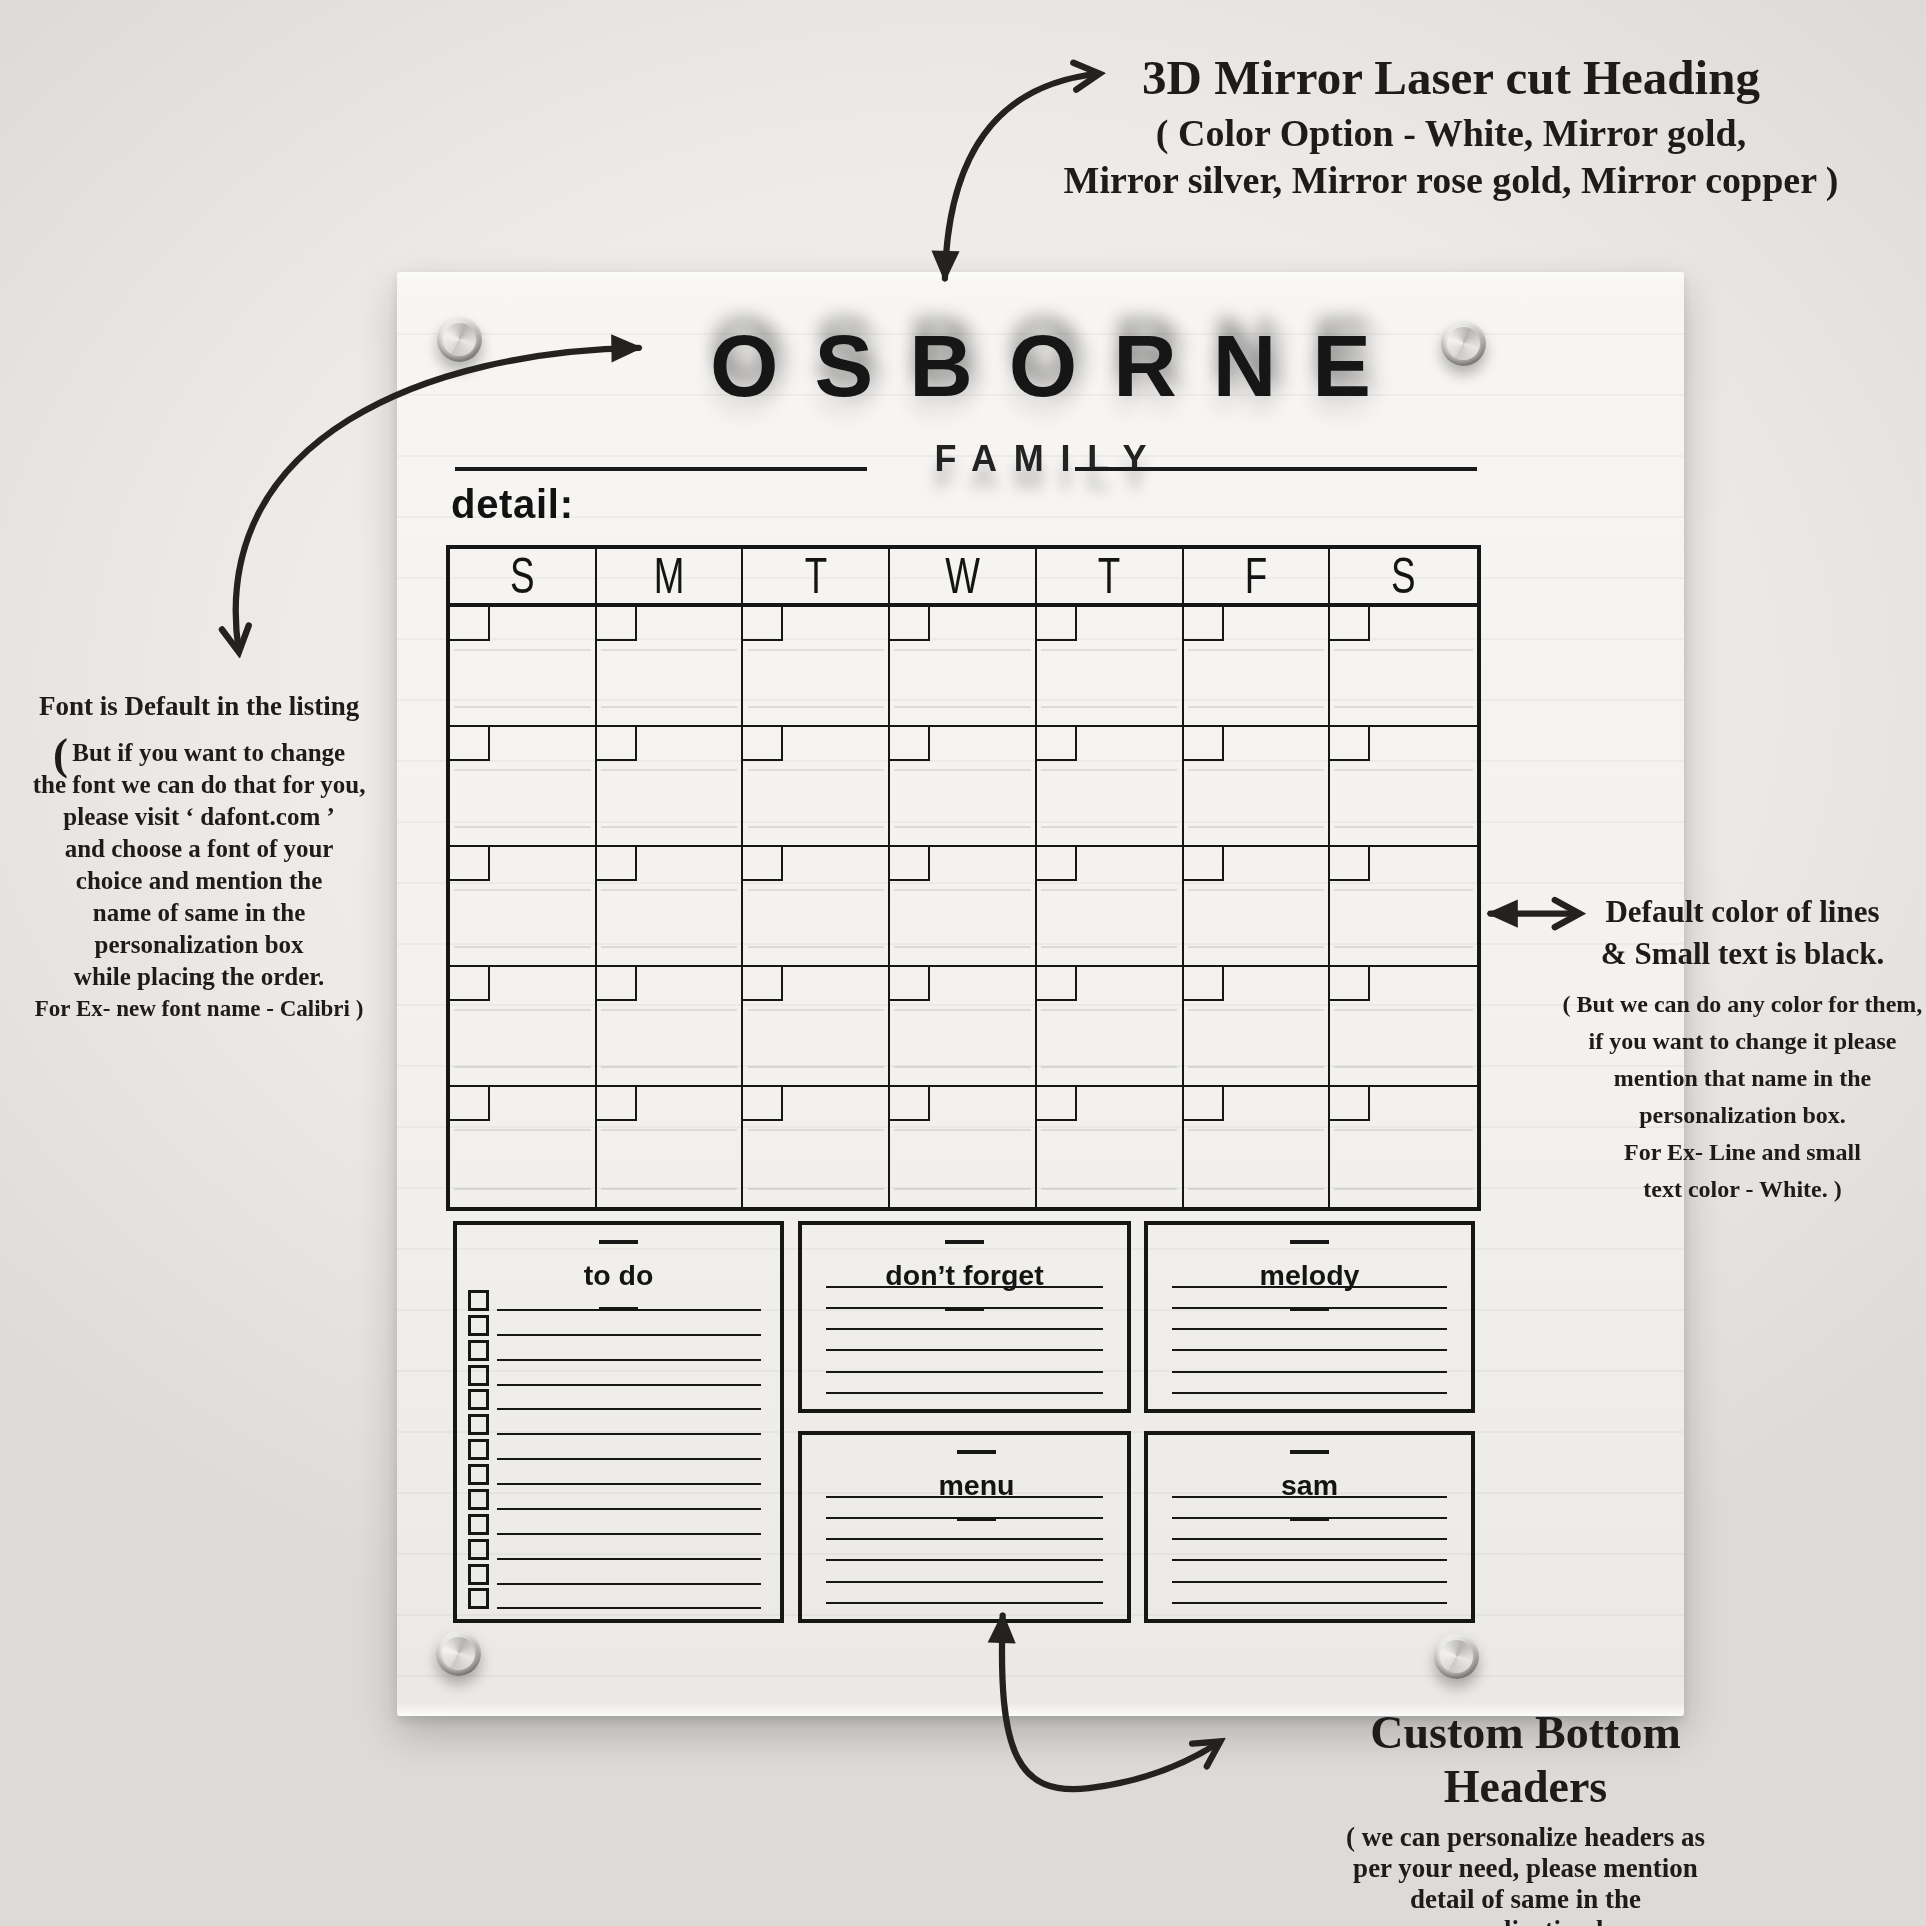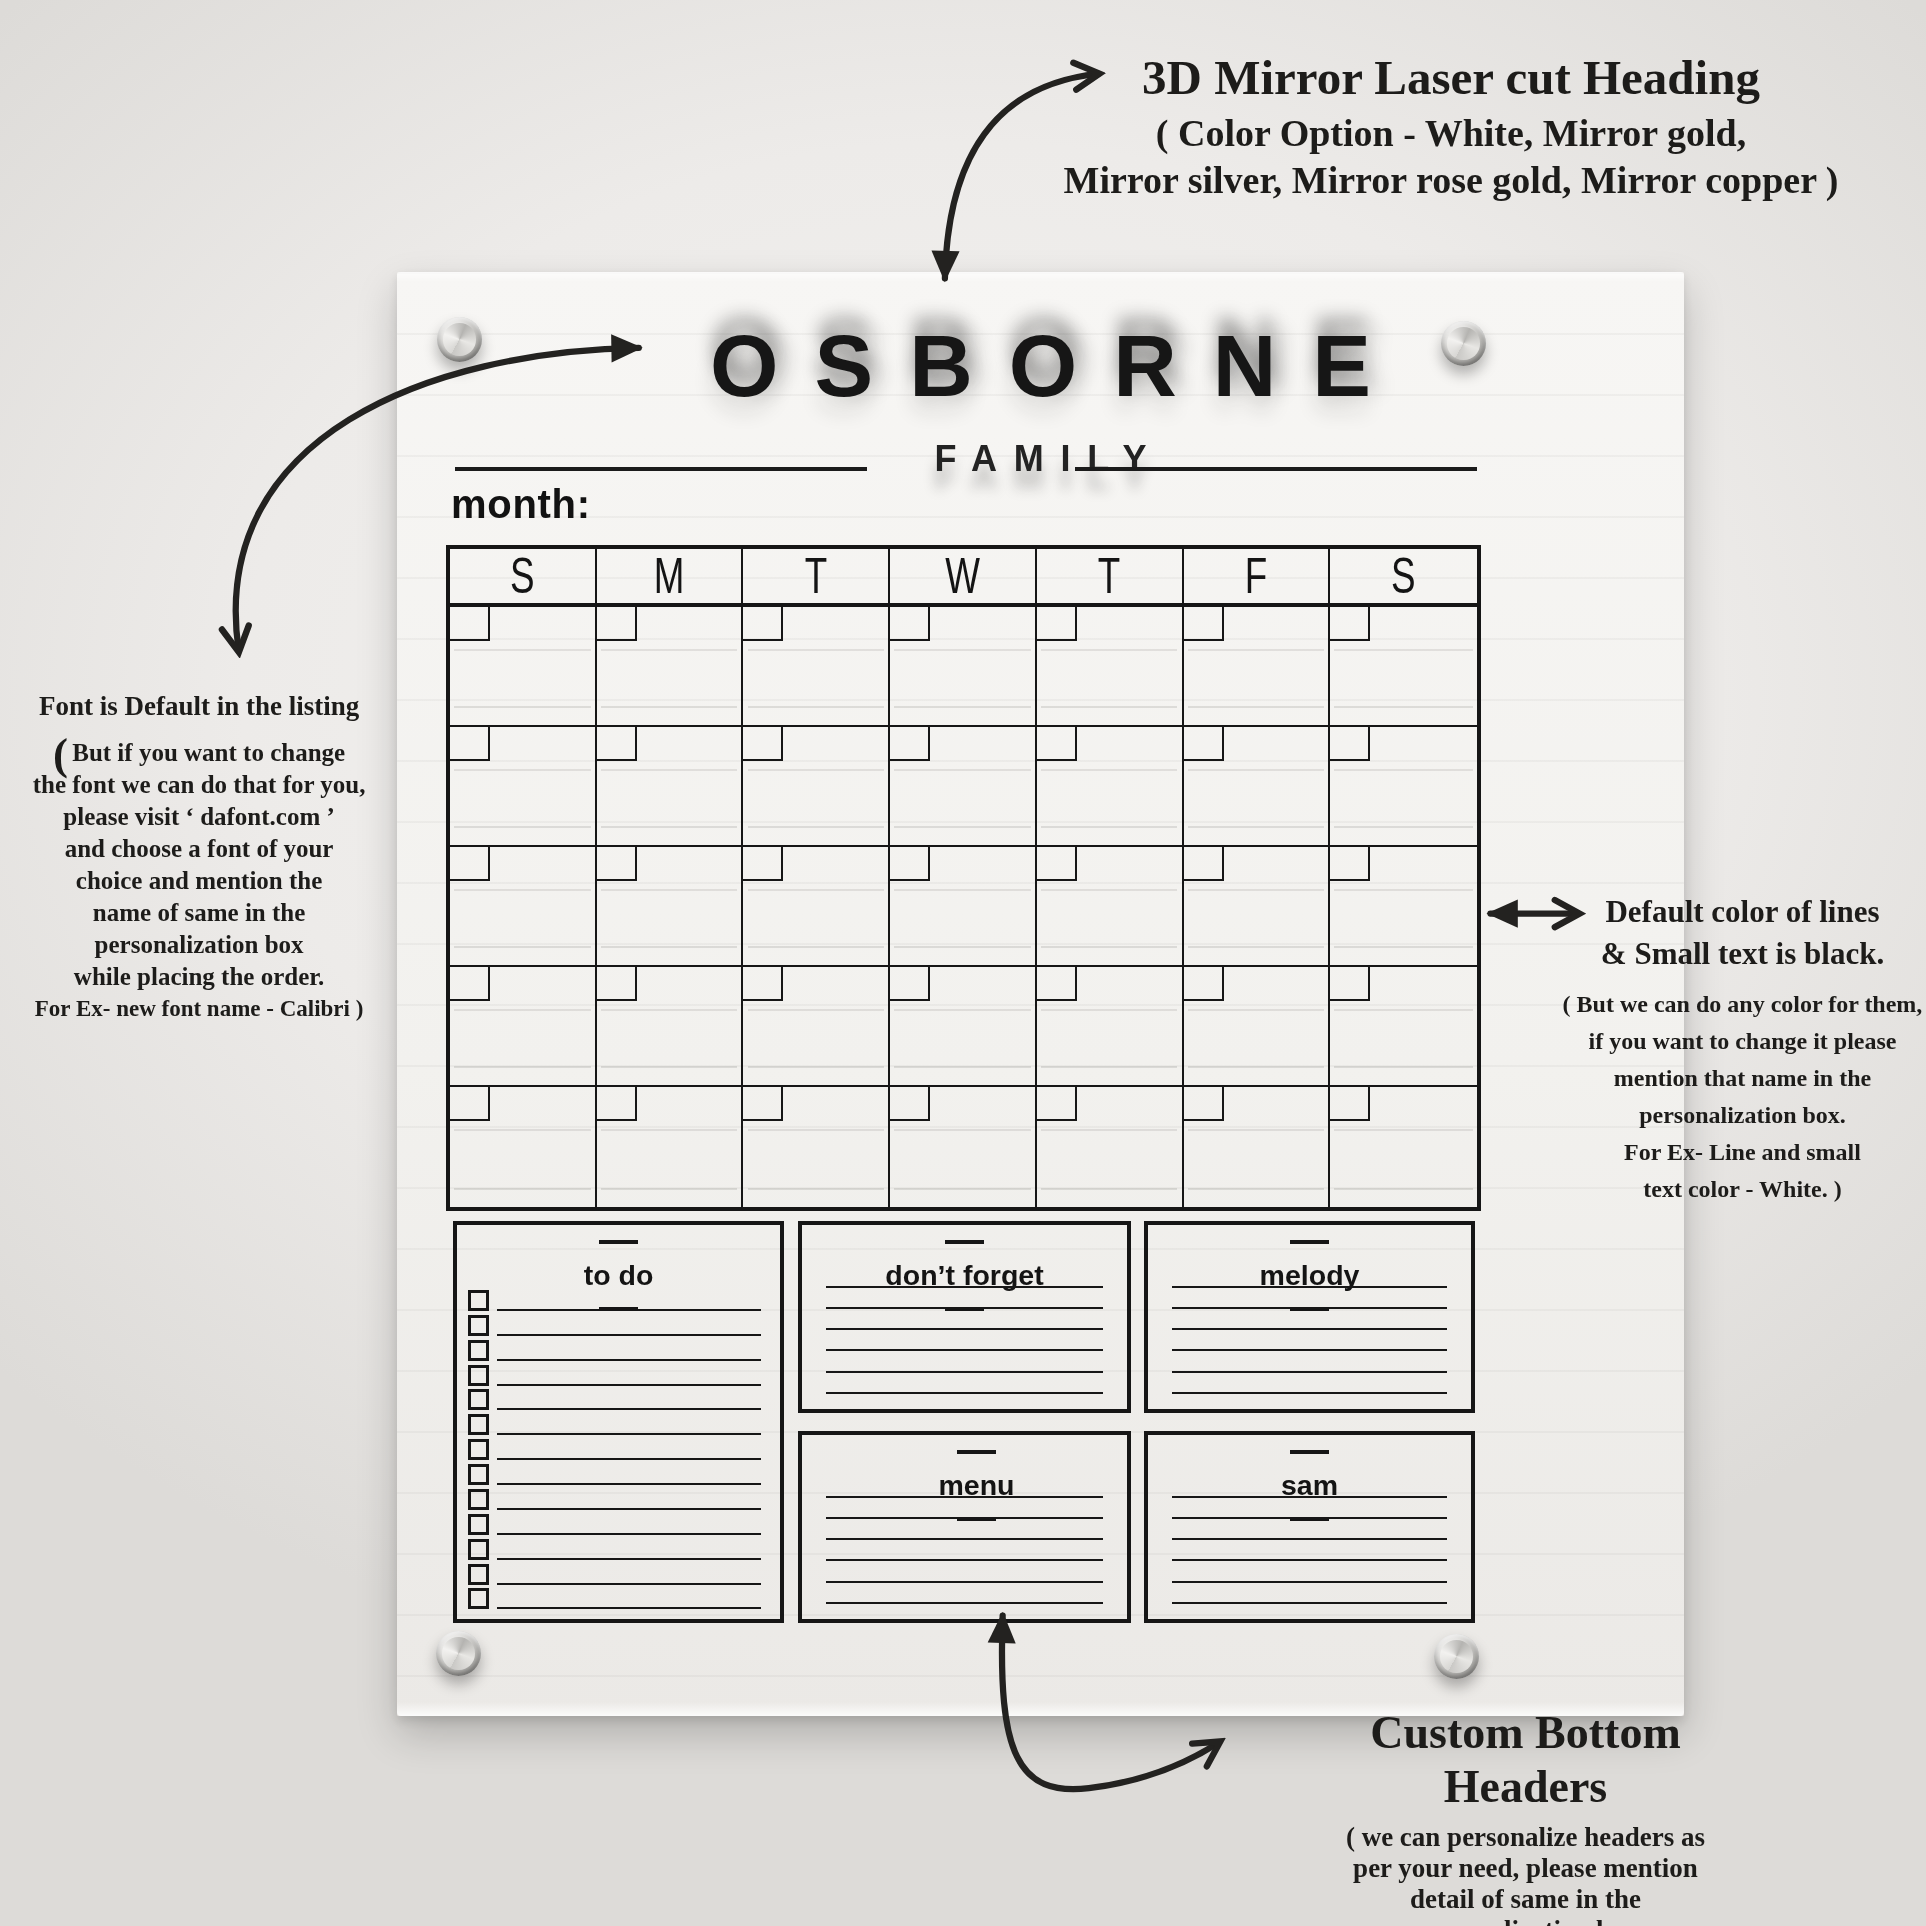--- a/index.html
+++ b/index.html
@@ -108,21 +108,21 @@
     <div class="standoff" style="left:39px;top:1359px;"></div>
     <div class="standoff" style="left:1037px;top:1362px;"></div>
 
     <div class="brand-name">OSBORNE</div>
     <div class="brand-sub-row">
       <span class="subline left"></span>
       <div class="brand-sub">FAMILY</div>
       <span class="subline right"></span>
     </div>
 
-    <div class="month-label">month:</div>
+    <div class="month-label">detail:</div>
 
     <div class="calendar">
       <div class="day-row" id="day-row">
           <div class="day-cell">
             <span>S</span>
           </div>
           <div class="day-cell">
             <span>M</span>
           </div>
           <div class="day-cell">

